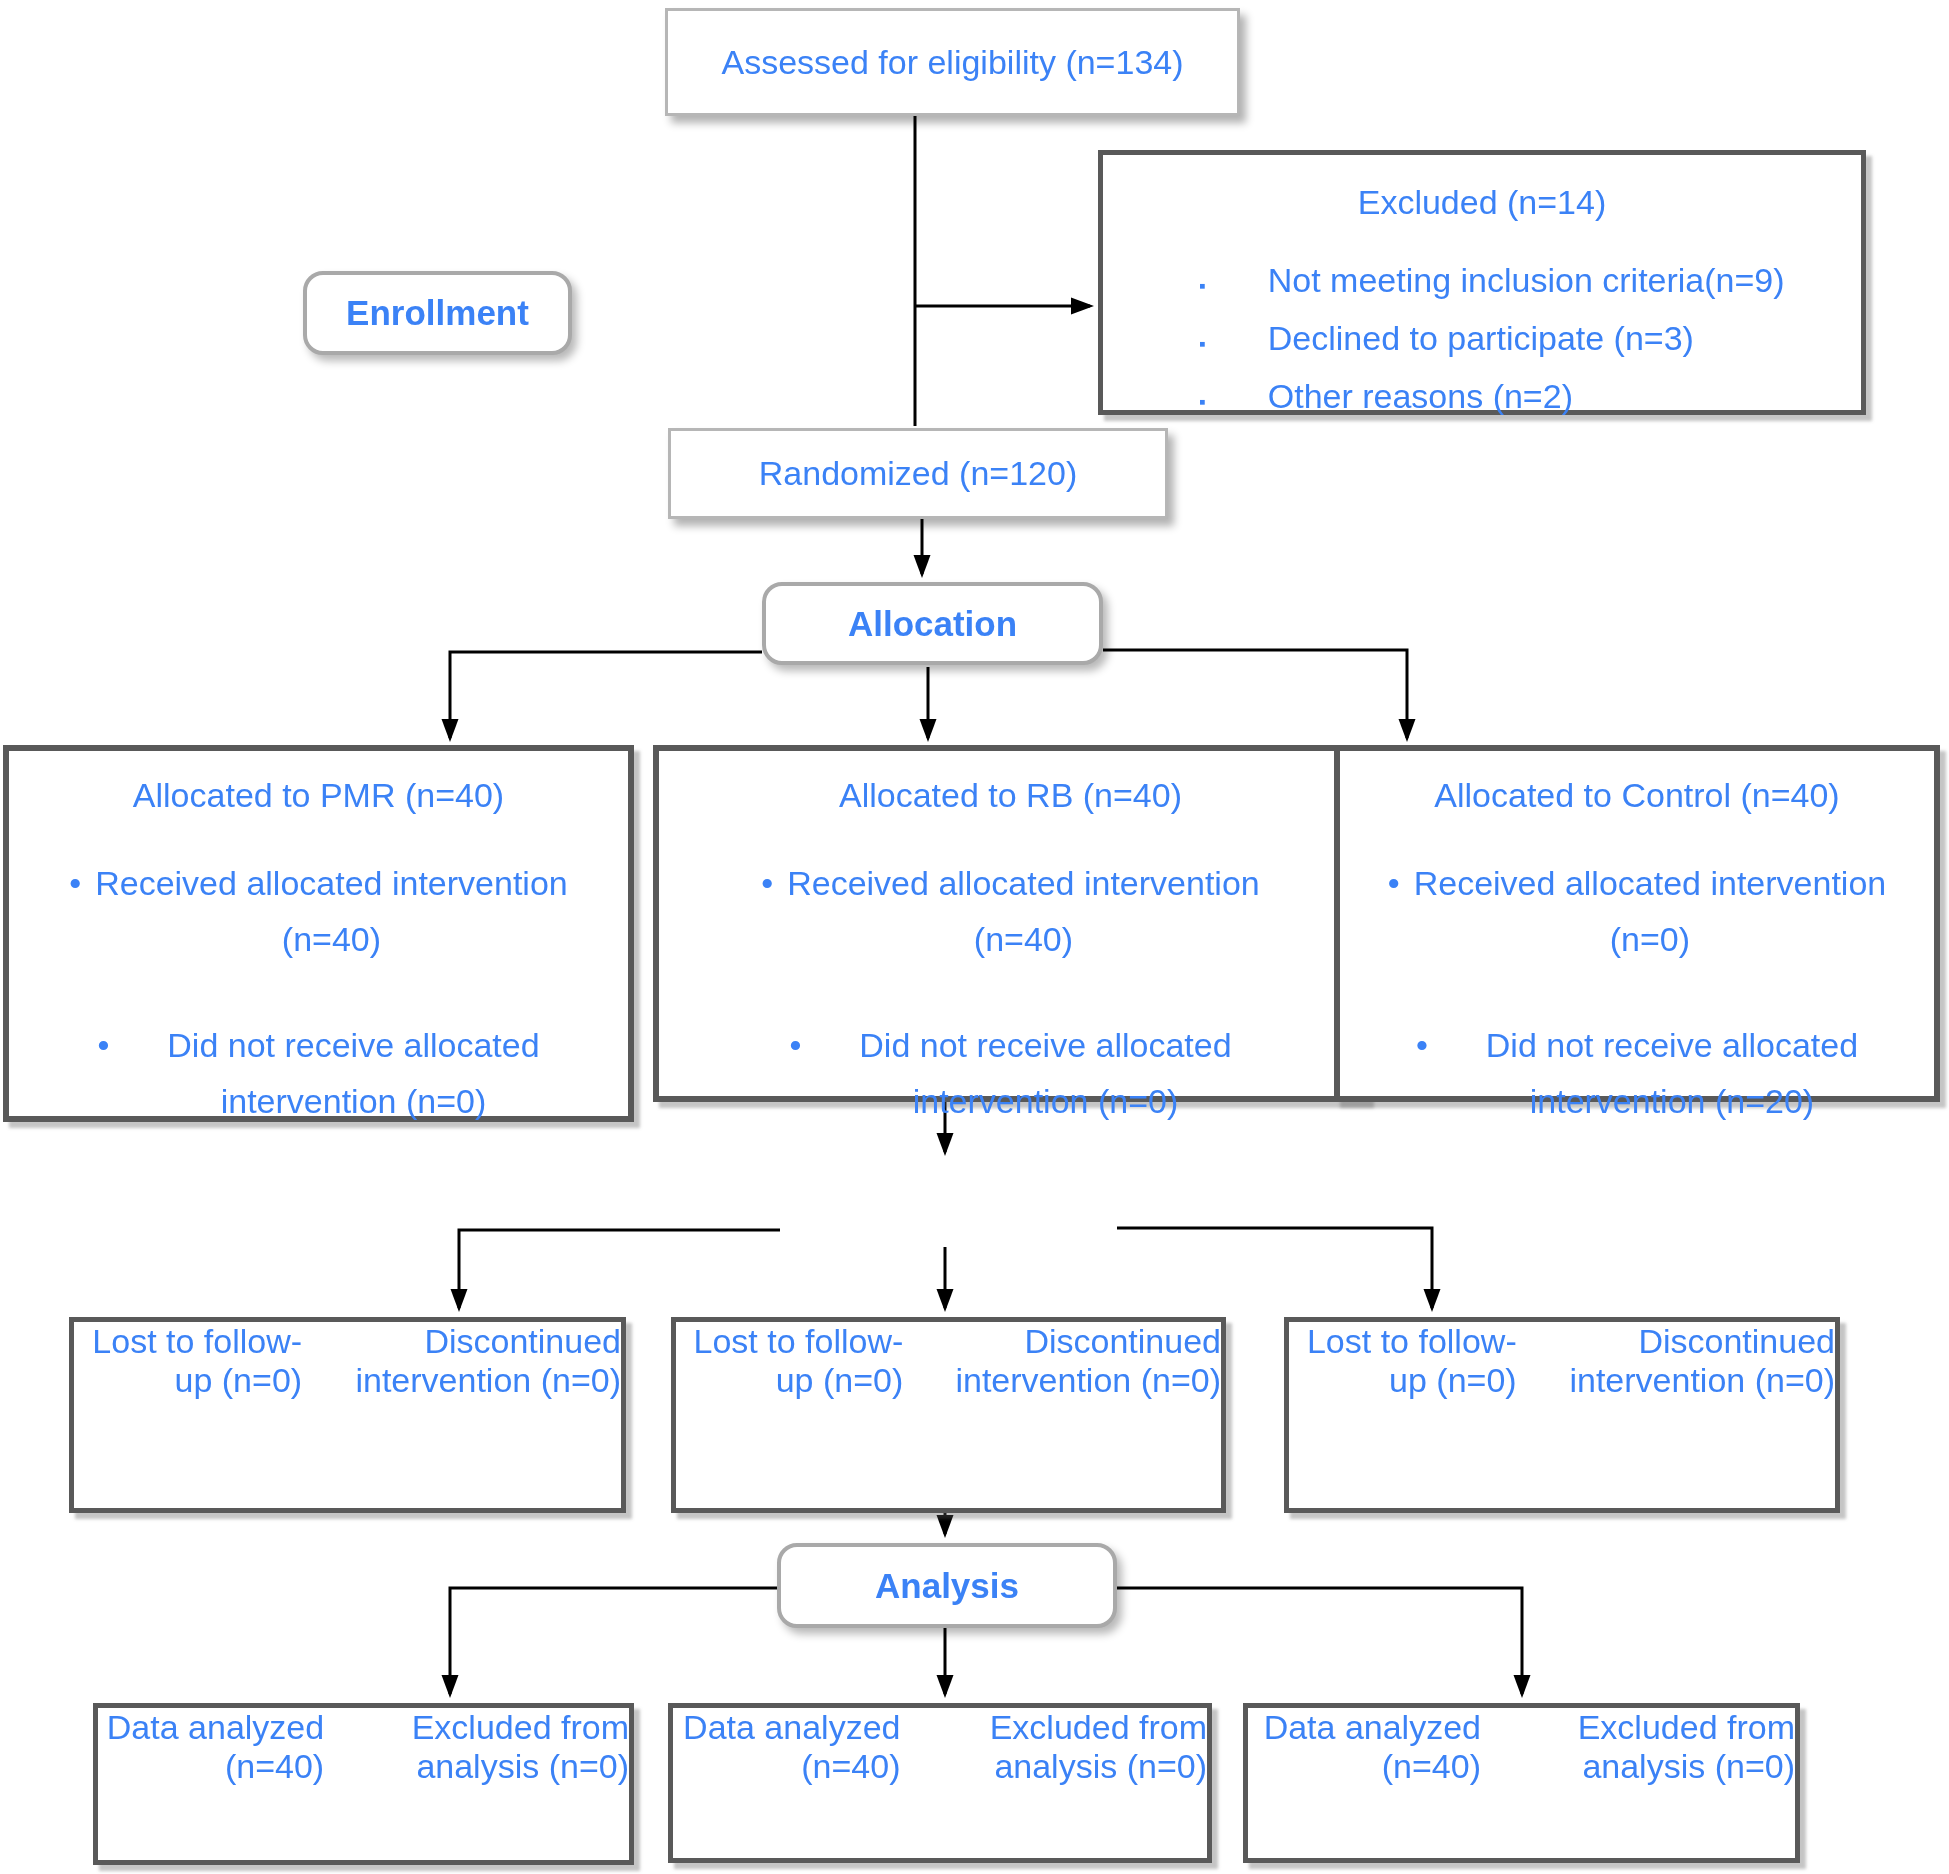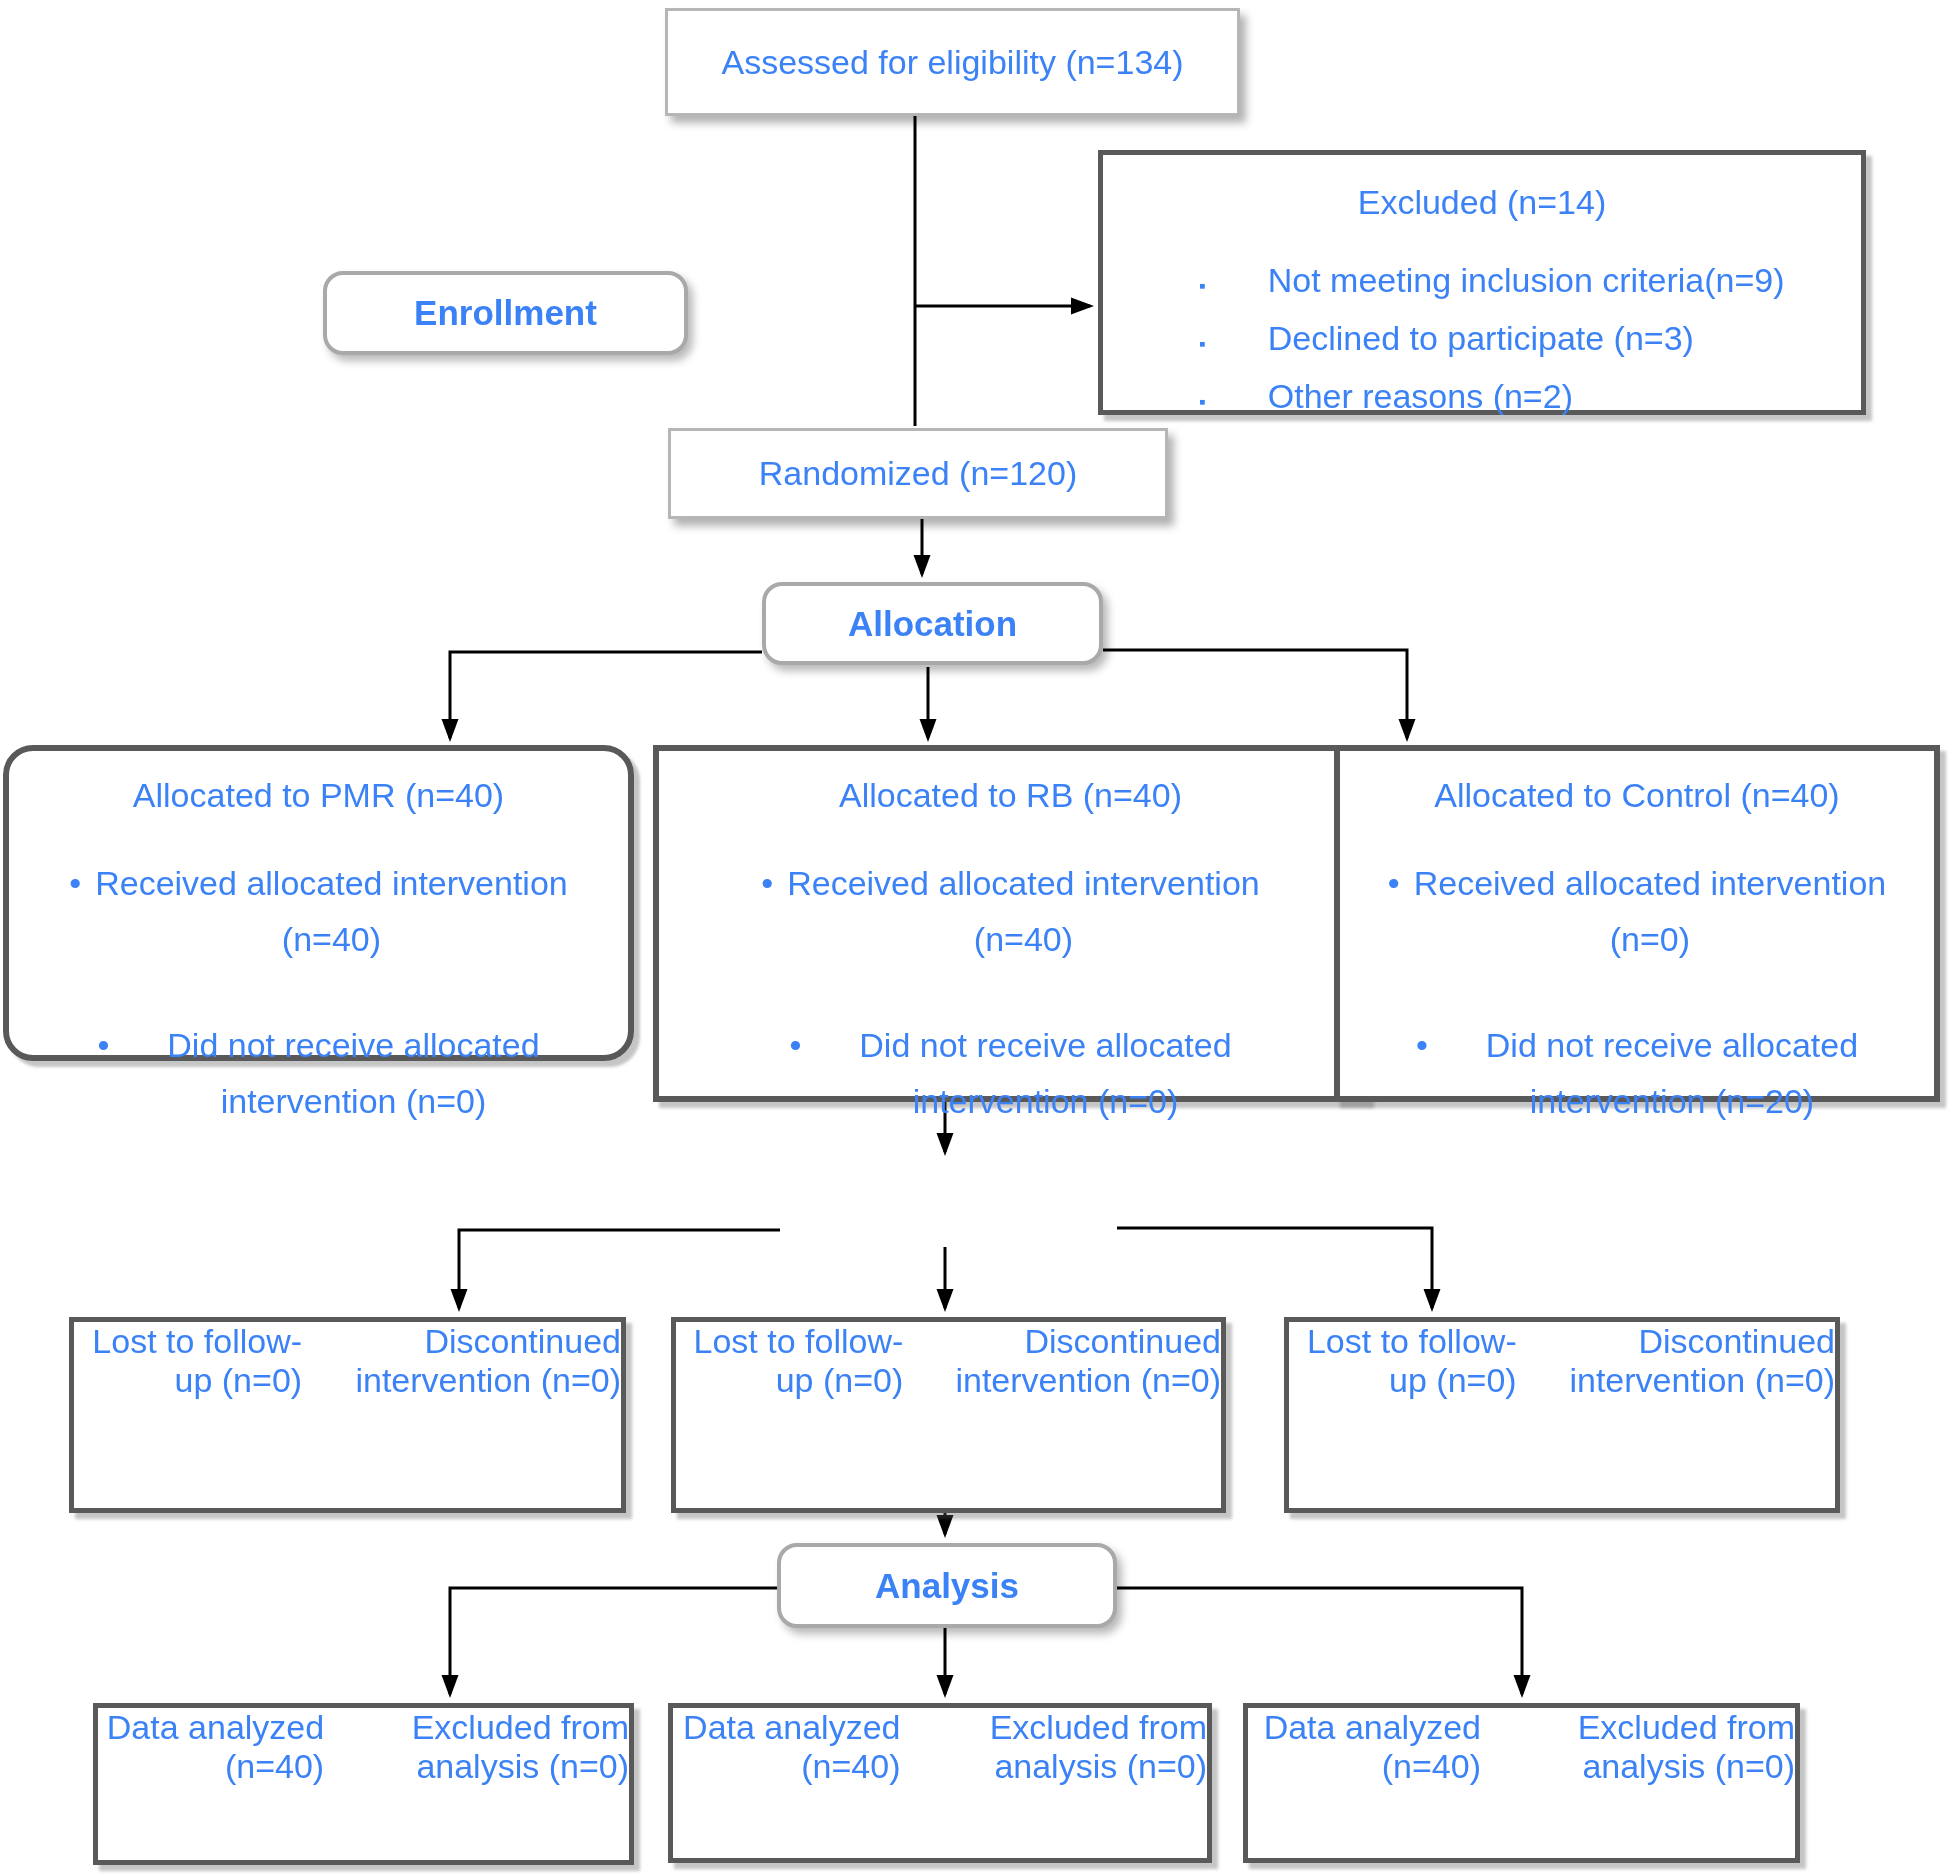--- a/index.html
+++ b/index.html
@@ -100,33 +100,33 @@
         <span class="sq">▪</span>
         <span>Declined to participate (n=3)</span>
       </div>
       <div class="exc-item">
         <span class="sq">▪</span>
         <span>Other reasons (n=2)</span>
       </div>
     </div>
   </div>
 
-  <div class="box pill" style="left:303px; top:271px; width:365px; height:84px;margin-left:20px;">
+  <div class="box pill" style="left:303px; top:271px; width:269px; height:84px;">
     <span>Enrollment</span>
   </div>
 
   <div class="box light center-text" style="left:668px; top:428px; width:500px; height:91px;">
     <span>Randomized (n=120)</span>
   </div>
 
   <div class="box pill" style="left:762px; top:582px; width:341px; height:83px;">
     <span>Allocation</span>
   </div>
 
-  <div class="box dark thick" style="left:3px; top:745px; width:631px; height:316px;border-radius:30px;">
+  <div class="box dark thick" style="left:3px; top:745px; width:631px; height:377px;">
     <div class="alloc-inner">
       <div class="alloc-title">Allocated to PMR (n=40)</div>
       <div class="bullet-item g1">
         <span class="bullet">•</span>
         <div class="bi-text">
           <div>Received allocated intervention</div>
           <div>(n=40)</div>
         </div>
       </div>
       <div class="bullet-item g2">

